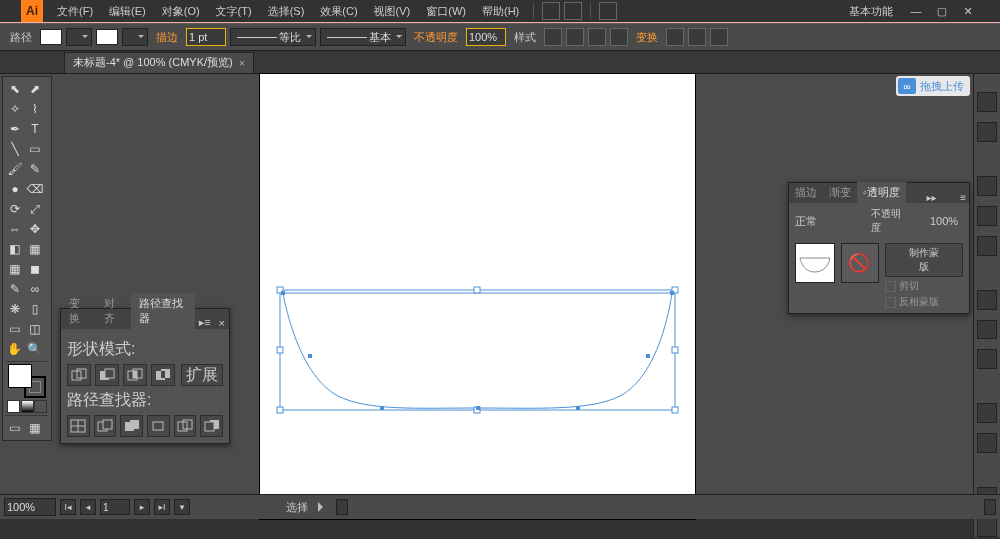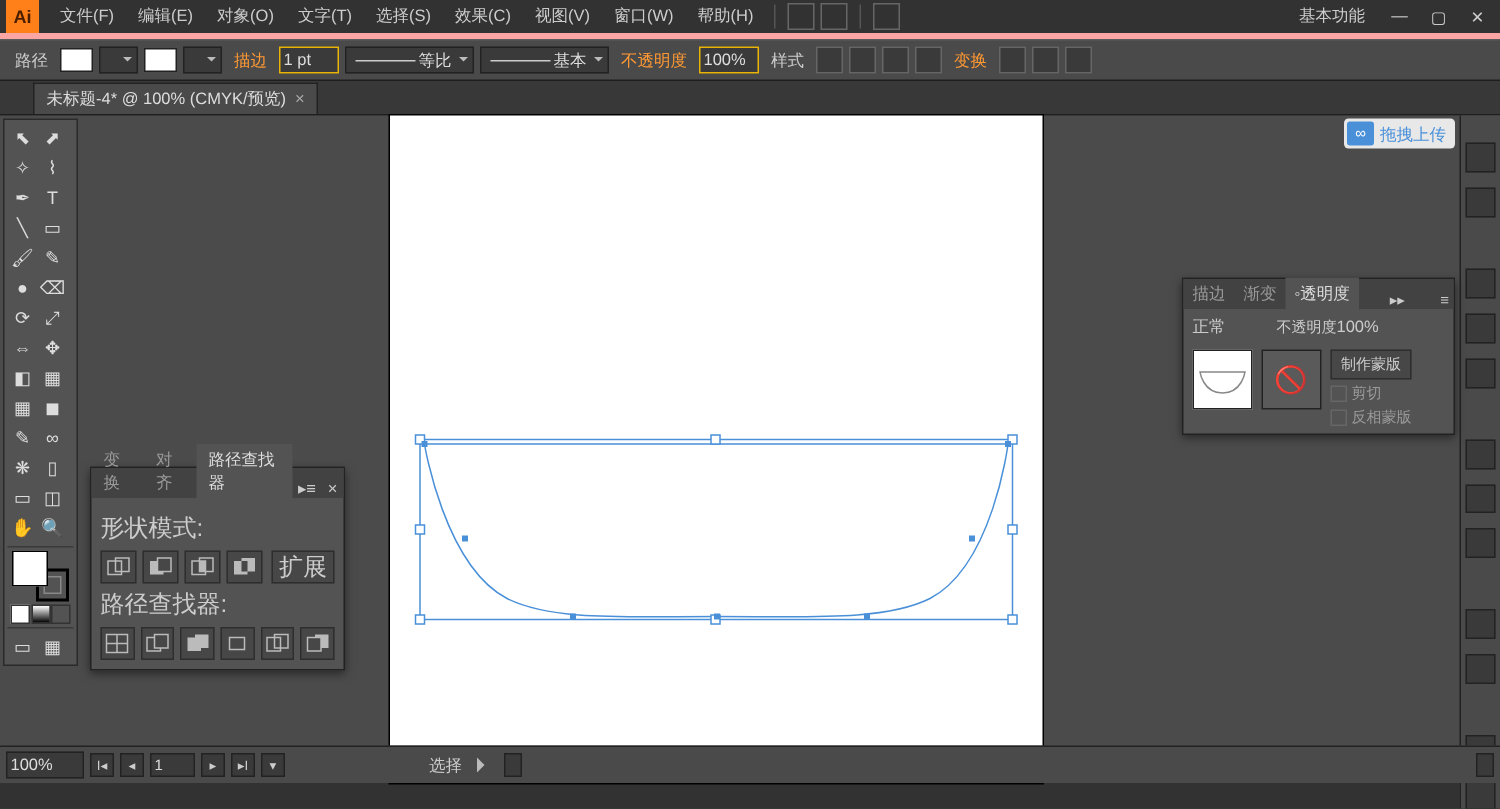--- a/index.html
+++ b/index.html
@@ -1,36 +1,36 @@
 <!DOCTYPE html>
 <html><head>
 <meta charset="utf-8">
 <style>
   html,body{margin:0;padding:0;width:1000px;height:539px;background:#323232;font-family:"Microsoft YaHei",Arial,sans-serif;font-size:11px;color:#ccc;overflow:hidden;user-select:none}
   .row{display:flex;align-items:center}
   
-  #menubar{height:22px;background:#323232;border-bottom:4px solid #fca5a5;padding:0 4px}
+  #menubar{height:22px;background:#323232;border-bottom:1px solid #fca5a5;padding:0 21px}
   #menubar .ai{width:22px;height:22px;background:#ff7f18;color:#4a1e00;font-weight:bold;display:flex;align-items:center;justify-content:center;font-size:12px;margin-right:6px}
   #menubar .mi{padding:0 8px;line-height:22px;cursor:default}
   #menubar .sep{width:1px;height:16px;background:#555;margin:0 6px}
   #menubar .icon{width:16px;height:16px;border:1px solid #666;margin:0 2px}
   #menubar .right{margin-left:auto;display:flex;align-items:center}
   #menubar .winbtn{width:22px;height:16px;margin-left:4px;display:flex;align-items:center;justify-content:center;color:#ccc}
   
   #ctrlbar{height:26px;background:#4a4a4a;border-top:1px solid #5a5a5a;border-bottom:1px solid #1e1e1e;padding:0 6px;gap:4px}
   #ctrlbar .lbl{color:#ccc;padding:0 4px}
   #ctrlbar .swatch{width:20px;height:14px;border:1px solid #222}
   #ctrlbar .dd{background:#3a3a3a;border:1px solid #222;height:16px;padding:0 14px 0 4px;position:relative;color:#ddd;display:flex;align-items:center}
   #ctrlbar .dd:after{content:"";position:absolute;right:3px;top:6px;border:3px solid transparent;border-top-color:#bbb}
   #ctrlbar .num{background:#3a3a3a;border:1px solid #eab308;height:16px;width:34px;padding:0 2px;color:#ddd;display:flex;align-items:center}
   #ctrlbar .line{width:40px;height:0;border-top:1px solid #ccc;margin:0 2px}
   #ctrlbar .orange{color:#ff9933}
   #ctrlbar .ico{width:16px;height:16px;border:1px solid #666;background:#3a3a3a}
   
-  #tabstrip{height:22px;background:#383838;border-bottom:1px solid #1e1e1e;padding-left:22px}
+  #tabstrip{height:22px;background:#383838;border-bottom:1px solid #1e1e1e;padding-left:64px}
   #tabstrip .tab{background:#4a4a4a;height:20px;padding:0 8px;display:flex;align-items:center;font-size:11px;color:#ddd;border:1px solid #222;border-bottom:none}
   #tabstrip .tab .x{margin-left:6px;color:#aaa}
   
   #main{position:relative;height:445px;background:#4b4b4b}
   
   #toolbox{position:absolute;left:2px;top:2px;width:44px;background:#535353;border:1px solid #2a2a2a;padding:2px}
   #toolbox .trow{display:flex}
   #toolbox .tool{width:20px;height:20px;margin:0;display:flex;align-items:center;justify-content:center;color:#ddd;font-size:12px}
   #toolbox hr{border:none;border-top:1px solid #3a3a3a;margin:2px 0}
   #toolbox .fillstroke{position:relative;width:38px;height:34px;margin:2px auto}
@@ -65,28 +65,28 @@
   #rdock .gap{height:14px}
   
   #upload{position:absolute;right:30px;top:2px;display:flex;align-items:center;background:#e8e8e8;border-radius:3px;height:20px;padding:0 6px 0 2px;color:#4a90d9;font-size:11px}
   #upload .uico{width:18px;height:16px;background:#4a90d9;border-radius:2px;margin-right:4px;color:#fff;display:flex;align-items:center;justify-content:center;font-size:10px}
   
   #transp{position:absolute;right:30px;top:108px;width:180px;background:#535353;border:1px solid #222;box-shadow:0 2px 6px rgba(0,0,0,.5)}
   #transp .ttabs{display:flex;background:#424242;height:20px;align-items:flex-end}
   #transp .ttabs .t{padding:3px 6px;font-size:11px;color:#999}
   #transp .ttabs .t.active{background:#535353;color:#ddd}
   #transp .ttabs .r{margin-left:auto;padding:0 3px;color:#ccc;font-size:10px}
-  #transp .trow1{display:flex;align-items:center;padding:4px 6px;gap:0}
+  #transp .trow1{display:flex;align-items:center;padding:4px 6px;gap:20px}
   #transp .trow1 .mode{flex:0 0 56px}
   #transp .trow1 .olbl{font-size:10px;color:#ccc}
   #transp .trow2{display:flex;padding:4px 6px;gap:6px;align-items:flex-start}
   #transp .thumb{width:38px;height:38px;background:#fff;border:1px solid #222}
   #transp .mask{width:38px;height:38px;background:#5a5a5a;border:1px solid #222;display:flex;align-items:center;justify-content:center;color:#888;font-size:18px}
   #transp .mkcol{display:flex;flex-direction:column;gap:2px;font-size:10px}
-  #transp .mkbtn{background:#474747;border:1px solid #2e2e2e;padding:2px 6px;text-align:center;color:#ccc}
+  #transp .mkbtn{background:#474747;border:1px solid #2e2e2e;padding:2px 20px;text-align:center;color:#ccc}
   #transp .chk{display:flex;align-items:center;gap:3px;color:#999}
   #transp .chk .box{width:9px;height:9px;border:1px solid #666}
   
   #status{position:absolute;left:0;right:0;bottom:0;height:24px;background:#4a4a4a;border-top:1px solid #222;display:flex;align-items:center;padding:0 4px;gap:4px}
   #status .zoom{background:#3a3a3a;border:1px solid #222;height:16px;width:46px;padding:0 2px;display:flex;align-items:center;color:#ddd;font-size:11px}
   #status .navbtn{width:14px;height:14px;background:#3a3a3a;border:1px solid #222;display:flex;align-items:center;justify-content:center;font-size:9px;color:#ccc}
   #status .artnum{background:#3a3a3a;border:1px solid #222;height:14px;width:24px;padding:0 2px;display:flex;align-items:center;color:#ddd;font-size:10px}
   #status .stxt{margin-left:92px;color:#ccc}
   #status .tri{width:0;height:0;border:5px solid transparent;border-left-color:#bbb;margin-left:6px}
   #status .sb{margin-left:4px;width:10px;height:14px;background:#3a3a3a;border:1px solid #222}

